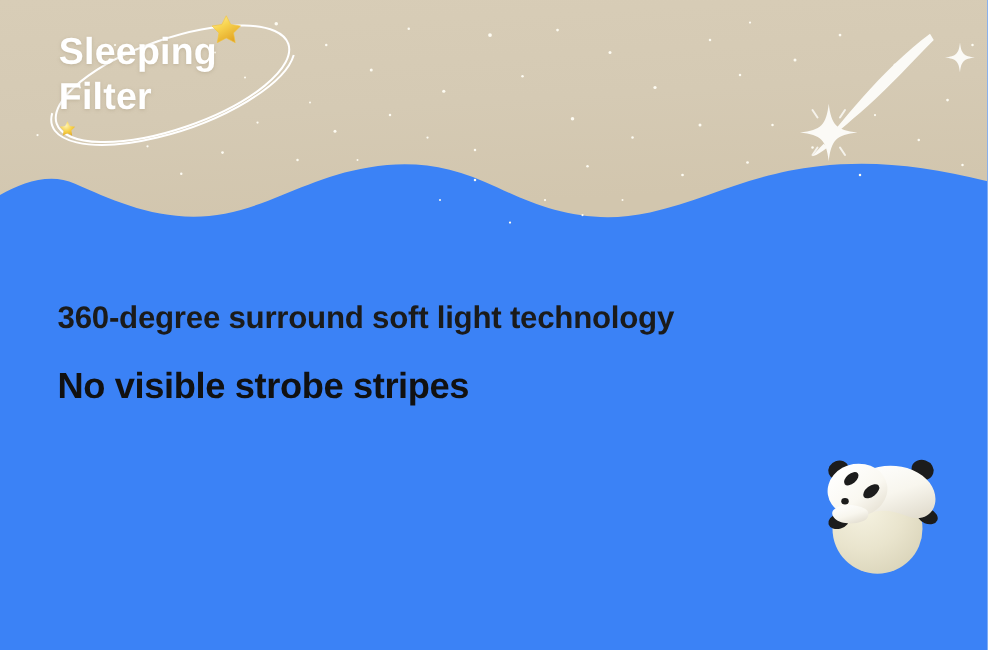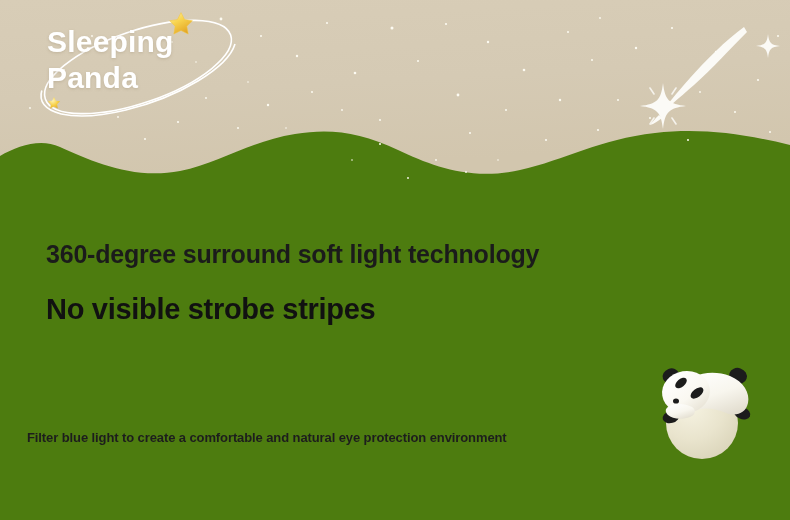--- a/index.html
+++ b/index.html
@@ -3,21 +3,21 @@
 <meta charset="utf-8">
 <style>
   html,body{margin:0;padding:0;}
   body{
     width:790px;height:520px;overflow:hidden;
     font-family:"Liberation Sans","DejaVu Sans",sans-serif;
     background:#f4f4f4;
   }
   #banner{
     position:relative;width:790px;height:520px;overflow:hidden;
-    background:#4d7c0f;
+    background:#3b82f6;
   }
 
   
   .layer{position:absolute;left:0;top:0;width:790px;height:520px;}
   #sky-svg{z-index:1;}
   #stars-layer{z-index:2;}
   #orbit-svg{z-index:3;}
   #brand-block{z-index:4;}
   #orbit-front-svg{z-index:5;}
   #star-big, #star-small{z-index:6;}
@@ -158,21 +158,21 @@
       <line x1="650" y1="124" x2="654" y2="118"></line>
       <line x1="676" y1="124" x2="672" y2="118"></line>
     </g>
 
     <path d="M768,34 C769,43 771,45 780,46 C771,47 769,49 768,58
              C767,49 765,47 756,46 C765,45 767,43 768,34 Z" fill="#fbfaf6"></path>
   </svg>
 
   <div id="brand-block">
     <p class="brand-line">Sleeping</p>
-    <p class="brand-line">Panda</p>
+    <p class="brand-line">Filter</p>
   </div>
 
   <svg class="layer" id="orbit-front-svg" viewBox="0 0 790 520">
     <path d="M 41.8 90.5
              A 98 36 -19 0 0 235 44" fill="none" stroke="#ffffff" stroke-width="1.6"></path>
   </svg>
 
   <svg id="star-big" class="layer" style="width:26px;height:26px;left:168px;top:11px;" viewBox="0 0 26 26">
     <defs>
       <linearGradient id="goldA" x1="0" y1="0" x2="0.6" y2="1">
@@ -193,21 +193,20 @@
         <stop offset="100%" stop-color="#e0a92b"></stop>
       </radialGradient>
     </defs>
     <path d="M7,0.9 L8.9,4.7 L13.1,5.3 L10.1,8.3 L10.8,12.5
              L7,10.5 L3.2,12.5 L3.9,8.3 L0.9,5.3 L5.1,4.7 Z" fill="url(#goldB)"></path>
   </svg>
 
   <div id="copy-block">
     <h1 id="headline-1">360-degree surround soft light technology</h1>
     <h2 id="headline-2">No visible strobe stripes</h2>
-    <p id="subcopy">Filter blue light to create a comfortable and natural eye protection environment</p>
   </div>
 
   <svg id="panda-svg" class="layer" style="left:638px;top:341px;width:122px;height:122px;" viewBox="0 0 122 122">
     <defs>
       <radialGradient id="ballGrad" cx="0.34" cy="0.26" r="0.85">
         <stop offset="0%" stop-color="#f6f3e2"></stop>
         <stop offset="55%" stop-color="#e9e4cd"></stop>
         <stop offset="100%" stop-color="#d9d3b8"></stop>
       </radialGradient>
       <linearGradient id="bodyGrad" x1="0.15" y1="0" x2="0.75" y2="1">

